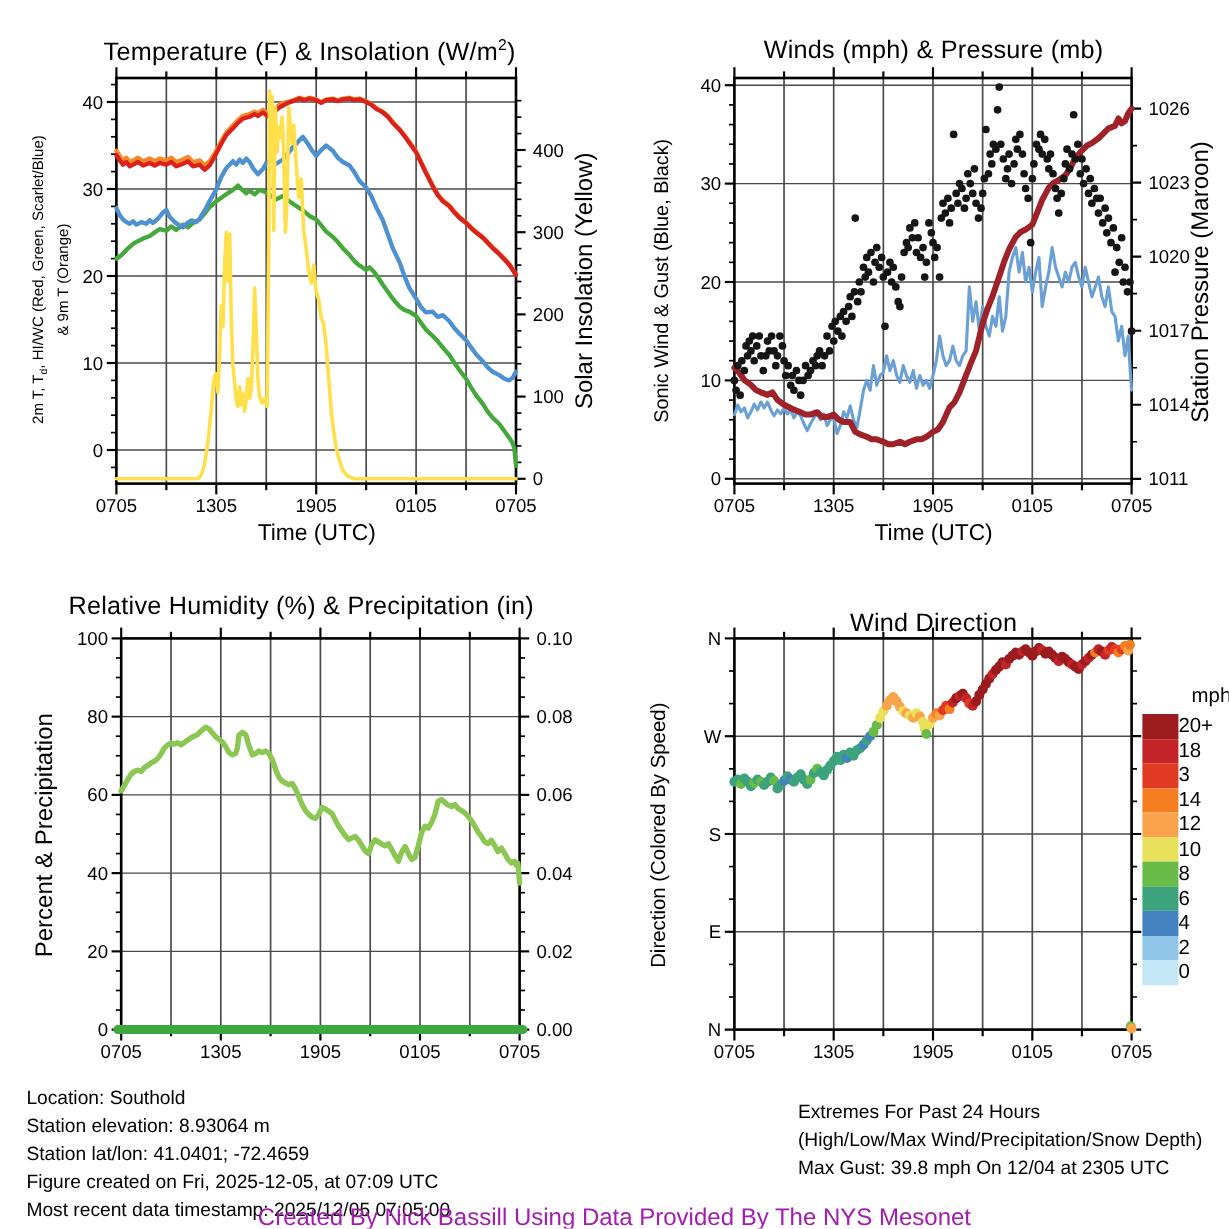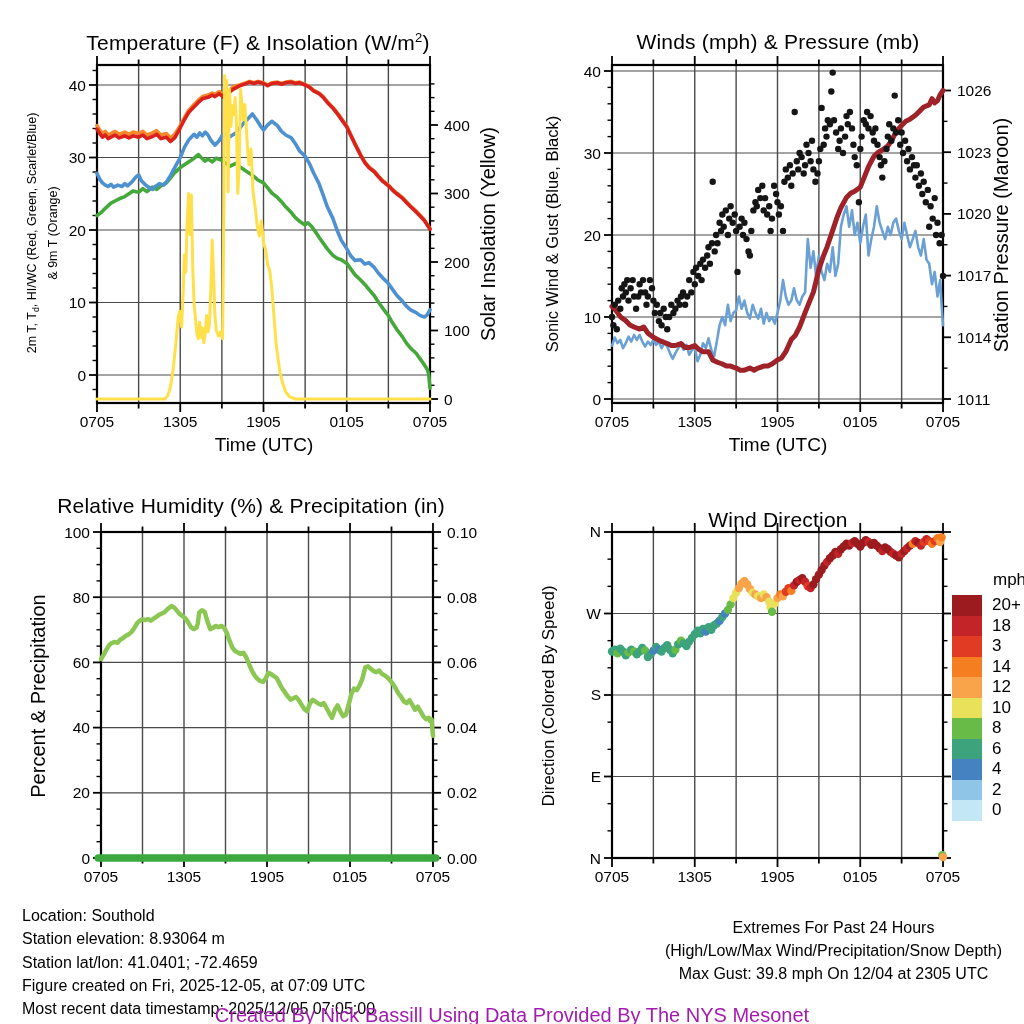--- a/index.html
+++ b/index.html
@@ -10,24 +10,24 @@
           font-size:21px;letter-spacing:0.2px;}
   .ptitle sup{font-size:62%;}
   .rot{position:absolute;transform:translate(-50%,-50%) rotate(-90deg);
        transform-origin:center;white-space:nowrap;text-align:center;}
   .rot sub{font-size:70%;}
   .xlab{position:absolute;transform:translateX(-50%);white-space:nowrap;font-size:19px;text-align:center;}
   .legend{position:absolute;left:952px;top:570px;}
   .legend-title{font-size:17px;margin-left:41px;margin-bottom:5px;}
   .legend-row{display:flex;align-items:center;height:20.5px;}
   .legend-swatch{width:30px;height:20.5px;flex:0 0 30px;}
-  .legend-label{font-size:17px;padding-left:10px;}
+  .legend-label{font-size:17px;}
   .info{position:absolute;left:22px;top:904px;font-size:16px;line-height:23.3px;}
   .extremes{position:absolute;right:22px;top:916px;font-size:16px;line-height:23px;
-            text-align:center;}
+            text-align:left;}
   .extremes-values{color:#C4201E;font-weight:700;}
   .credit{position:absolute;left:512px;top:1004px;transform:translateX(-50%);
           white-space:nowrap;font-size:20px;color:#a21caf;}
 </style>
 </head>
 <body>
 
 <div id="app">
   <svg id="chart-svg" width="1024" height="1024" viewBox="0 0 1024 1024">
       <g>

